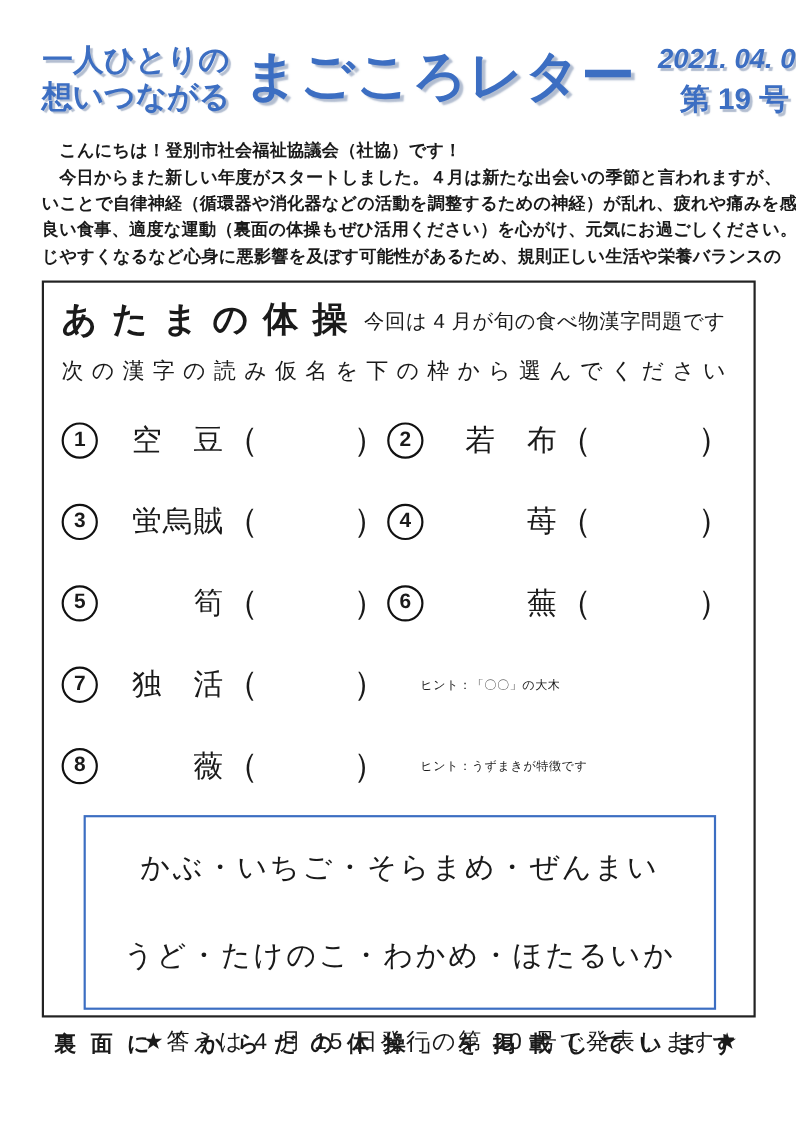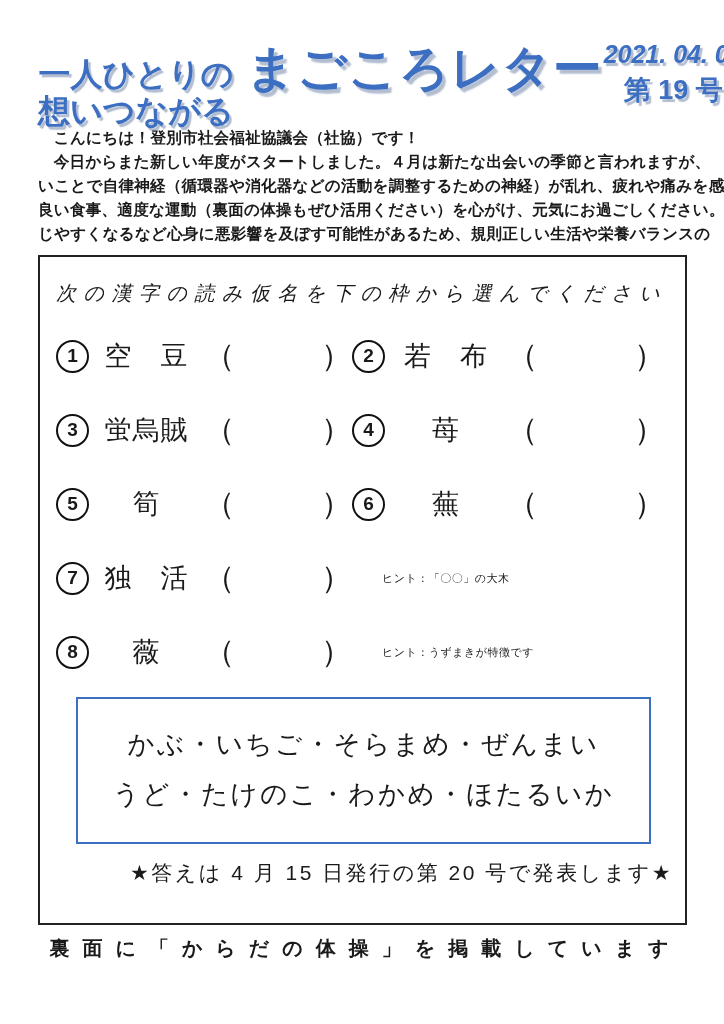--- a/index.html
+++ b/index.html
@@ -15,27 +15,27 @@
   }
 
   
   .header {
     display: flex; align-items: flex-start;
     color: var(--blue);
     height: 84px;
     white-space: nowrap;
   }
   .tagline {
-    font-size: 32px; font-weight: 800; line-height: 1.17;
-    margin-top: 24px; text-align: center;
+    font-size: 28px; font-weight: 800; line-height: 1.17;
+    margin-top: 7px; text-align: center;
     text-shadow: 2.5px 2.5px 1px rgba(115,135,170,.55);
   }
   .main-title {
     font-size: 49px; font-weight: 800; letter-spacing: 1px;
-    margin: 4px 1px 0 12px;
+    margin: 4px 20px 0 12px;
     text-shadow: 3.5px 3.5px 1.5px rgba(115,135,170,.55);
   }
   .issue-block { text-align: center; margin-top: 8px; flex: 1; }
   .issue-date {
     font-size: 25px; font-weight: 800; font-style: italic;
     text-shadow: 2.5px 2.5px 1px rgba(115,135,170,.55);
   }
   .issue-no {
     font-size: 27px; font-weight: 800; margin-top: 3px;
     text-shadow: 2.5px 2.5px 1px rgba(115,135,170,.55);
@@ -52,51 +52,51 @@
   .quiz-box {
     border: 2px solid #222;
     margin-top: 9px;
     height: 670px;
     padding: 12px 12px 0 16px;
   }
   .quiz-header { display: flex; align-items: center; white-space: nowrap; }
   .quiz-title { font-size: 32px; font-weight: 800; letter-spacing: 13px; }
   .quiz-subtitle { font-size: 18.5px; margin-left: 2px; letter-spacing: 0.5px; }
   .quiz-instruction {
-    font-size: 20px; letter-spacing: 7.5px; margin-top: 11px; white-space: nowrap; font-style: italic;
+    font-size: 20px; letter-spacing: 7.5px; margin-top: 11px; white-space: nowrap;
   }
 
   .questions { margin-top: 12px; }
   .q-row { display: flex; align-items: center; height: 74px; white-space: nowrap; }
   .q-item { display: flex; align-items: center; }
   .q-item.left { width: 296px; }
   .qnum {
     width: 33px; height: 33px; flex: none;
     border: 2.5px solid #111; border-radius: 50%;
     display: flex; align-items: center; justify-content: center;
     font-size: 19px; font-weight: bold;
   }
   .kanji {
-    font-size: 27px; width: 122px; text-align: center;
+    font-size: 27px; width: 122px; text-align: right;
     display: inline-block; letter-spacing: 1px;
   }
   .paren { display: flex; align-items: center; font-size: 31px; font-weight: 300; }
   .gap { display: inline-block; width: 86px; }
   .q-item.wide .gap { width: 96px; }
   .hint { font-size: 11px; margin-left: 30px; letter-spacing: 0.5px; }
 
   
   .answer-box {
     border: 2.5px solid var(--blue);
     margin: 8px 22px 0 20px;
     text-align: center;
     padding: 27px 0 30px;
   }
   .answer-line { font-size: 26.5px; letter-spacing: 2.5px; white-space: nowrap; }
-  .answer-line + .answer-line { margin-top: 14px; }
+  .answer-line + .answer-line { margin-top: 44px; }
 
   .answer-notice {
     text-align: right; font-size: 21px; letter-spacing: 2.5px;
     margin-top: 15px; white-space: nowrap;
   }
 
   
   .footer-note {
     text-align: center; font-size: 20px; font-weight: bold;
     letter-spacing: 13px; margin-top: 10px; margin-left: 6px;
@@ -122,20 +122,24 @@
 
   <div class="intro">
     <div class="intro-line">　こんにちは！登別市社会福祉協議会（社協）です！</div>
     <div class="intro-line">　今日からまた新しい年度がスタートしました。４月は新たな出会いの季節と言われますが、</div>
     <div class="intro-line">いことで自律神経（循環器や消化器などの活動を調整するための神経）が乱れ、疲れや痛みを感</div>
     <div class="intro-line">良い食事、適度な運動（裏面の体操もぜひ活用ください）を心がけ、元気にお過ごしください。</div>
     <div class="intro-line">じやすくなるなど心身に悪影響を及ぼす可能性があるため、規則正しい生活や栄養バランスの</div>
   </div>
 
   <div class="quiz-box">
+    <div class="quiz-header">
+      <div class="quiz-title">あたまの体操</div>
+      <div class="quiz-subtitle">今回は 4 月が旬の食べ物漢字問題です</div>
+    </div>
     <div class="quiz-instruction">次の漢字の読み仮名を下の枠から選んでください</div>
 
     <div class="questions">
 
       <div class="q-row">
         <div class="q-item left">
           <span class="qnum">1</span>
           <span class="kanji">空　豆</span>
           <span class="paren">
               <span>（</span>

